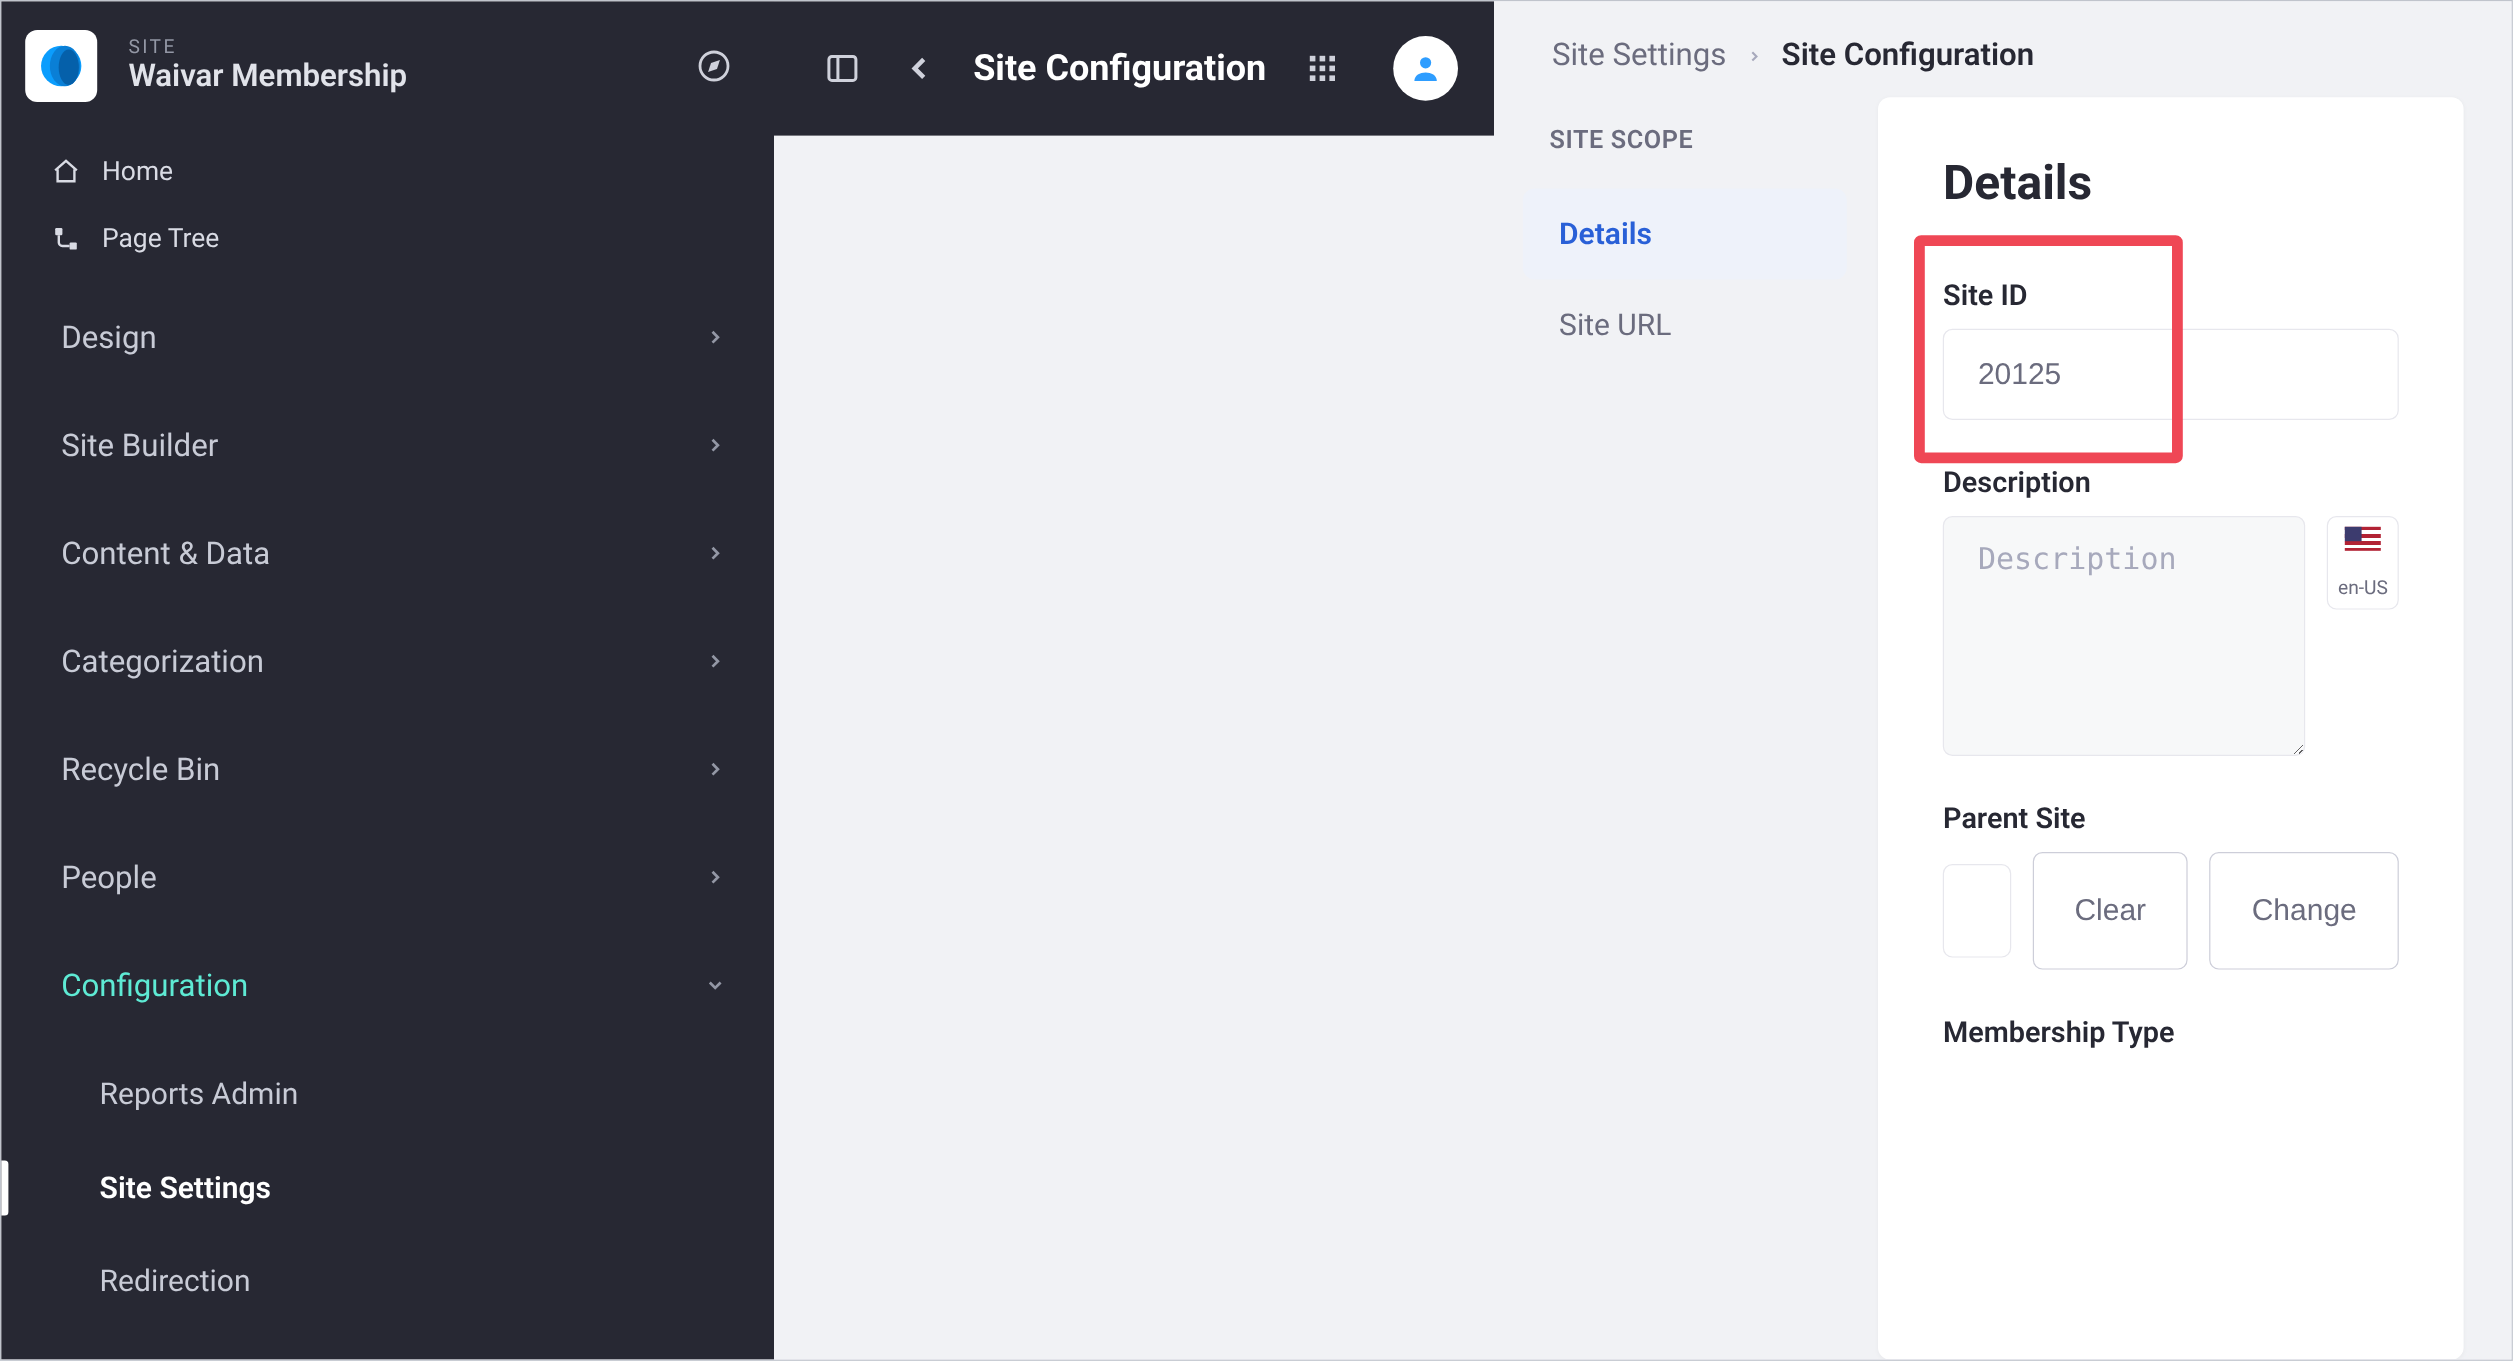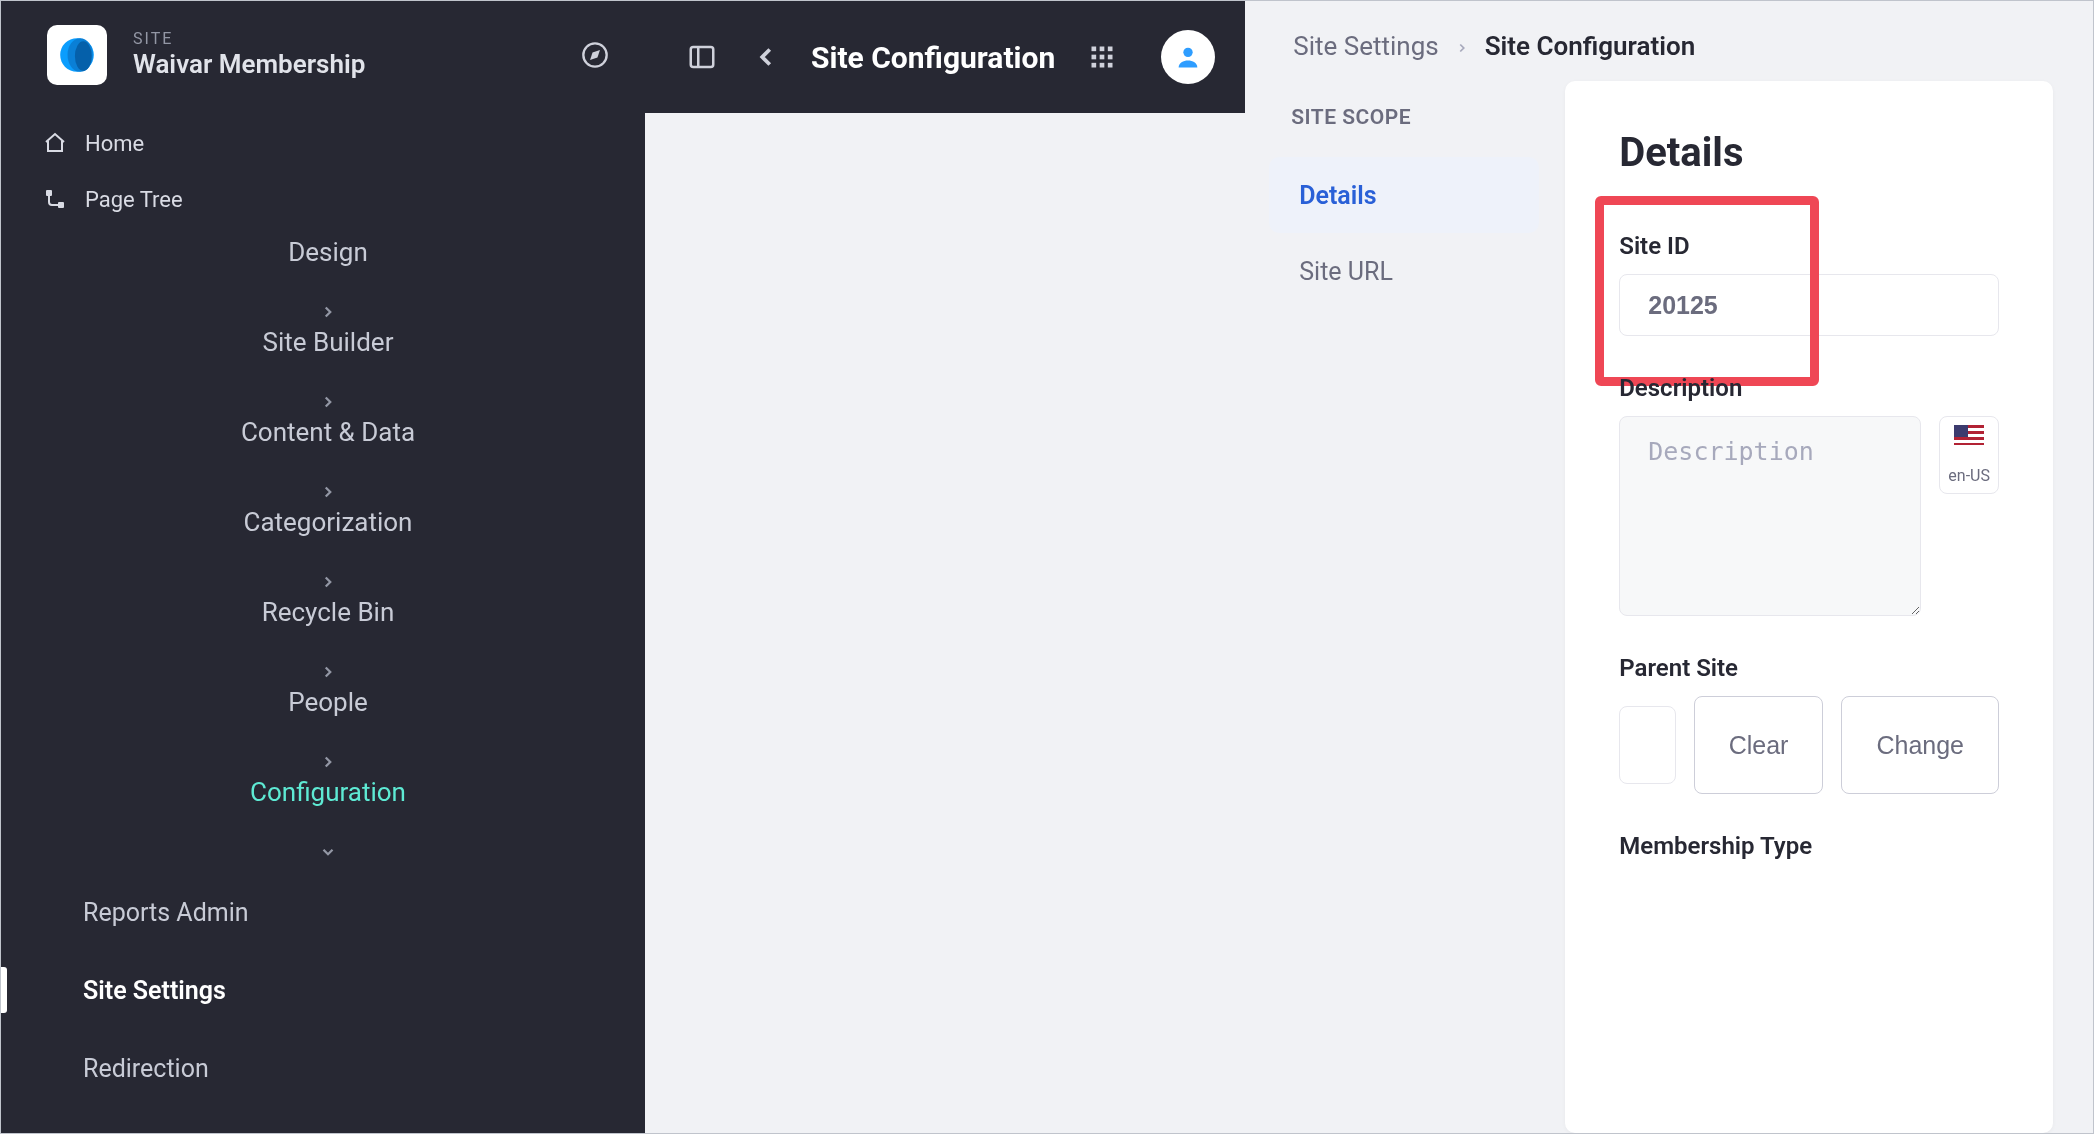--- a/index.html
+++ b/index.html
@@ -1,32 +1,32 @@
 <!DOCTYPE html>
 <html><head>
 <meta charset="utf-8">
 <style>
   * { box-sizing: border-box; margin: 0; padding: 0; }
   html, body { height: 100%; font-family: -apple-system, BlinkMacSystemFont, "Segoe UI", Roboto, Helvetica, Arial, sans-serif; font-size: 14px; color: #0f1419; }
   body { display: flex; flex-direction: row; width: 2094px; height: 1134px; background: #f1f2f5; border: 1px solid #c0c4cc; }
 
   
   .sidebar { width: 644px; height: 100%; background: #272833; color: #d9dbe4; display: flex; flex-direction: column; position: relative; }
-  .sidebar-header { display: flex; align-items: center; padding: 24px 30px 24px 46px; }
+  .sidebar-header { display: flex; align-items: center; padding: 24px 30px 24px 20px; }
   .site-logo { width: 60px; height: 60px; background: #ffffff; border-radius: 10px; display: flex; align-items: center; justify-content: center; margin-right: 26px; }
   .site-logo svg { width: 42px; height: 42px; }
   .site-eyebrow { font-size: 16px; letter-spacing: 2px; color: #9397a5; }
   .site-name { font-size: 26px; font-weight: 600; color: #e1e3ea; line-height: 1.25; }
   .compass-btn { margin-left: auto; width: 40px; height: 40px; display:flex; align-items:center; justify-content:center; color:#cfd1db; cursor:pointer; }
   .compass-btn svg { width: 28px; height: 28px; }
 
   .nav-section { padding: 6px 0 10px; }
   .nav-link { display: flex; align-items: center; height: 56px; padding: 0 30px 0 42px; gap: 18px; color:#d9dbe4; cursor: pointer; font-size: 22px; }
   .nav-link .ic { width: 24px; height: 24px; display:flex; align-items:center; justify-content:center; }
-  .nav-group { display: flex; align-items: center; justify-content: space-between; height: 90px; padding: 0 40px 0 50px; font-size: 26px; font-weight: 400; color: #c8cbd6; cursor: pointer; flex-direction: column; }
+  .nav-group { display: flex; align-items: center; justify-content: space-between; height: 90px; padding: 0 40px 0 50px; font-size: 26px; font-weight: 400; color: #c8cbd6; cursor: pointer; }
   .nav-group .chev { color: #9397a5; }
   .nav-group.expanded { color: #5eead4; }
 
   .sub-items { padding: 6px 0 24px; }
   .sub-item { height: 78px; display:flex; align-items:center; padding-left: 82px; font-size: 25px; color:#c8cbd6; cursor:pointer; position:relative; }
   .sub-item.active { color: #fff; font-weight: 600; }
   .sub-item.active::before { content:""; position:absolute; left:0; top:16px; bottom:16px; width:6px; background:#fff; border-radius: 0 3px 3px 0; }
 
   
   .main { flex:1; display:flex; flex-direction:row; height:100%; background:#f1f2f5; }
@@ -50,21 +50,21 @@
   .scope-nav { width: 320px; padding: 8px 26px 0 24px; }
   .scope-heading { font-size: 21px; font-weight:600; color:#6b6c7e; letter-spacing:0.5px; padding: 18px 22px 28px; }
   .scope-item { height: 76px; display:flex; align-items:center; padding: 0 30px; font-size: 25px; color:#6b6c7e; border-radius: 10px; cursor:pointer; }
   .scope-item.active { background:#eef2fa; color:#2960d7; font-weight:600; }
 
   .card { flex:1; background:#ffffff; border-radius: 10px; margin-top: 2px; padding: 48px 54px 40px; overflow:auto; box-shadow: 0 1px 4px rgba(0,0,0,0.04); }
   .card h1 { font-size: 40px; font-weight:700; color:#272833; margin-bottom: 56px; }
 
   .form-group { margin-bottom: 38px; position: relative; }
   .form-label { display:block; font-size: 24px; font-weight:600; color:#272833; margin-bottom: 14px; }
-  .text-input { width: 100%; height: 62px; border: 1px solid #e7e7ed; border-radius: 8px; padding: 0 28px; font-size: 25px; color:#6b6c7e; background:#fff;font-weight:bold; }
+  .text-input { width: 100%; height: 76px; border: 1px solid #e7e7ed; border-radius: 8px; padding: 0 28px; font-size: 25px; color:#6b6c7e; background:#fff; }
   .text-input:disabled { background:#fff; color:#6b6c7e; }
 
   .highlight-box { position:absolute; border: 9px solid #ef4755; border-radius: 6px; left:-24px; top:-36px; width: 224px; height: 190px; pointer-events:none; }
 
   .textarea { width: 100%; min-height: 200px; border: 1px solid #e7e7ed; border-radius: 8px; padding: 20px 28px; font-size: 25px; color:#6b6c7e; background:#f7f8f9; resize: both; }
   .desc-wrap { display:flex; gap:18px; align-items:flex-start; }
   .locale-badge { width: 78px; height: 78px; border:1px solid #e7e7ed; border-radius: 8px; display:flex; flex-direction:column; align-items:center; justify-content:center; gap:21px; cursor:pointer; background:#fff; }
   .locale-badge .flag { width: 30px; height: 20px; background: linear-gradient(to bottom, #b22234 0 15%, #fff 15% 30%, #b22234 30% 45%, #fff 45% 60%, #b22234 60% 75%, #fff 75% 90%, #b22234 90% 100%); position:relative; }
   .locale-badge .flag::before { content:""; position:absolute; top:0; left:0; width:14px; height:12px; background:#3c3b6e; }
   .locale-badge .loc-text { font-size: 16px; color:#6b6c7e; }

